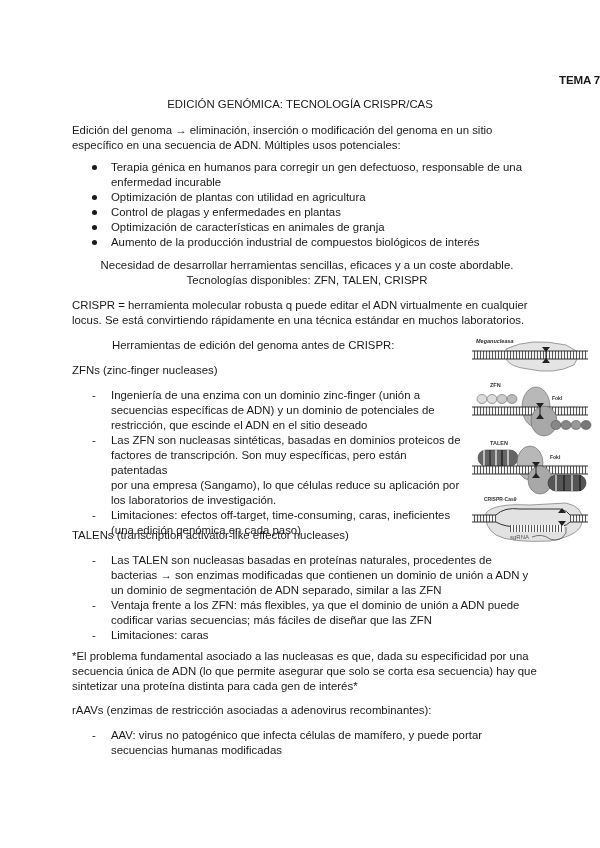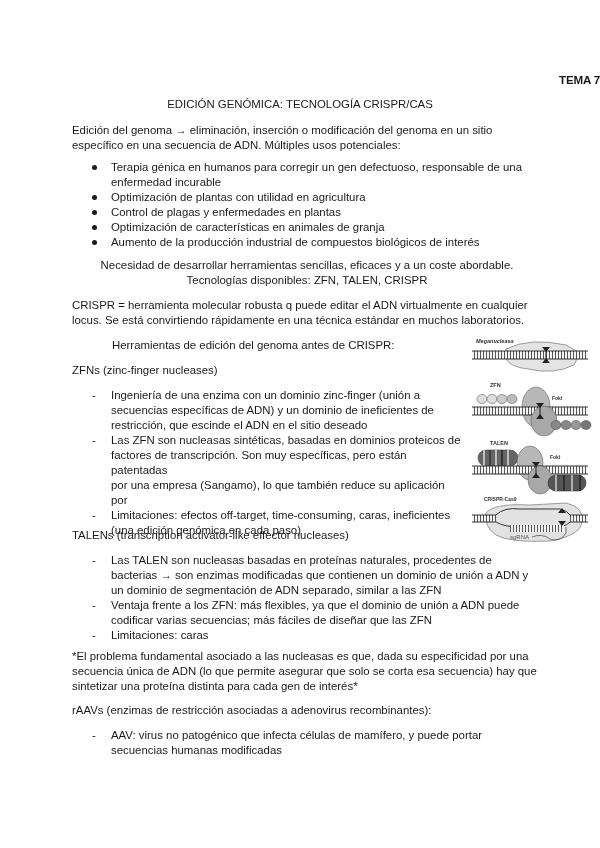--- a/index.html
+++ b/index.html
@@ -63,28 +63,29 @@
   <div>locus. Se está convirtiendo rápidamente en una técnica estándar en muchos laboratorios.</div>
 </div>
 
 <div class="abs para" style="top:338px;padding-left:40px;">Herramientas de edición del genoma antes de CRISPR:</div>
 
 <div class="abs para" style="top:363px;">ZFNs (zinc-finger nucleases)</div>
 <ul class="abs dashes" style="top:388px; width:370px;">
   <li>
     <span class="dash">-</span>
     <div>Ingeniería de una enzima con un dominio zinc-finger (unión a</div>
-    <div>secuencias específicas de ADN) y un dominio de ineficientes de</div>
+    <div>secuencias específicas de ADN) y un dominio de potenciales de</div>
     <div>restricción, que escinde el ADN en el sitio deseado</div>
   </li>
   <li>
     <span class="dash">-</span>
     <div>Las ZFN son nucleasas sintéticas, basadas en dominios proteicos de</div>
     <div>factores de transcripción. Son muy específicas, pero están patentadas</div>
-    <div>por una empresa (Sangamo), lo que también reduce su aplicación por</div>
+    <div>por una empresa (Sangamo), lo que células reduce su aplicación por</div>
+    <div>los laboratorios de investigación.</div>
   </li>
   <li>
     <span class="dash">-</span>
     <div>Limitaciones: efectos off-target, time-consuming, caras, ineficientes</div>
     <div>(una edición genómica en cada paso)</div>
   </li>
 </ul>
 
 <div class="abs para" style="top:528px;">TALENs (transcription activator-like effector nucleases)</div>
 <ul class="abs dashes" style="top:553px; width:450px;">

